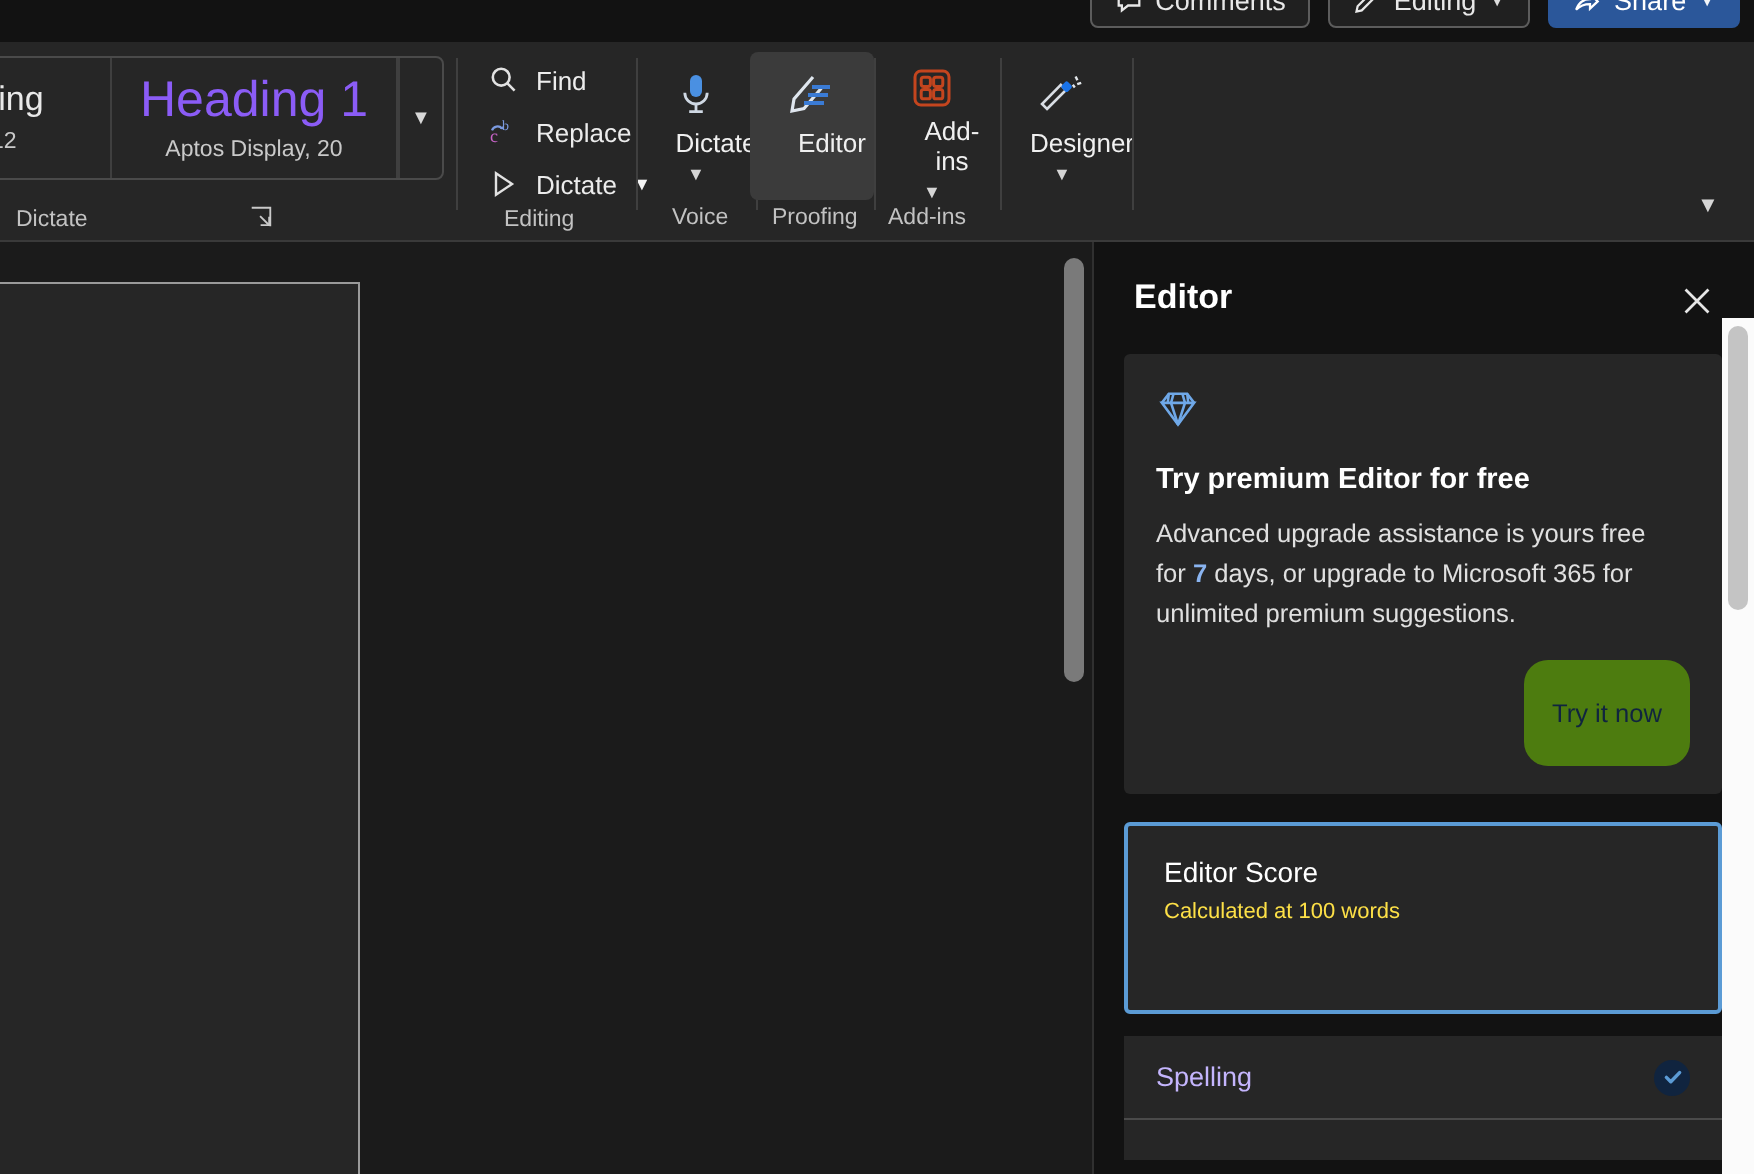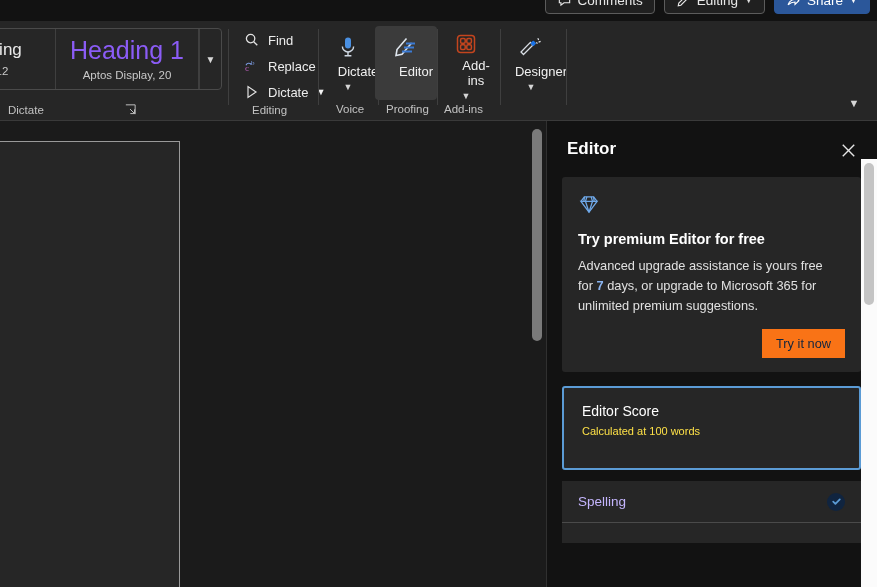--- a/index.html
+++ b/index.html
@@ -272,34 +272,34 @@
   }
   .promo-body {
     font-size: 12.8px;
     line-height: 1.55;
     color: #e0e0e0;
     max-width: 256px;
   }
   .promo-body .hl { color: #8ab4f0; font-weight: 700; }
   .promo-cta-row { display: flex; justify-content: flex-end; margin-top: 14px; }
   .promo-cta {
-    background: #f97316;
+    background: #4d7c0f;
     color: #10243f;
     border: none;
-    border-radius: 0;
+    border-radius: 12px;
     font-size: 12.8px;
     font-family: inherit;
-    padding: 7px 14px;
+    padding: 19px 14px;
     cursor: pointer;
   }
 
   
   .score-card {
     margin-top: 14px;
-    height: 84px;
+    height: 96px;
     background: #262626;
     border: 2px solid #5b9bd5;
     border-radius: 3px;
     padding: 14px 18px;
     cursor: pointer;
   }
   .score-title { font-size: 14px; color: #ffffff; line-height: 1.4; }
   .score-sub { font-size: 11px; color: #fde047; line-height: 1.45; margin-top: 2px; }
 
   

